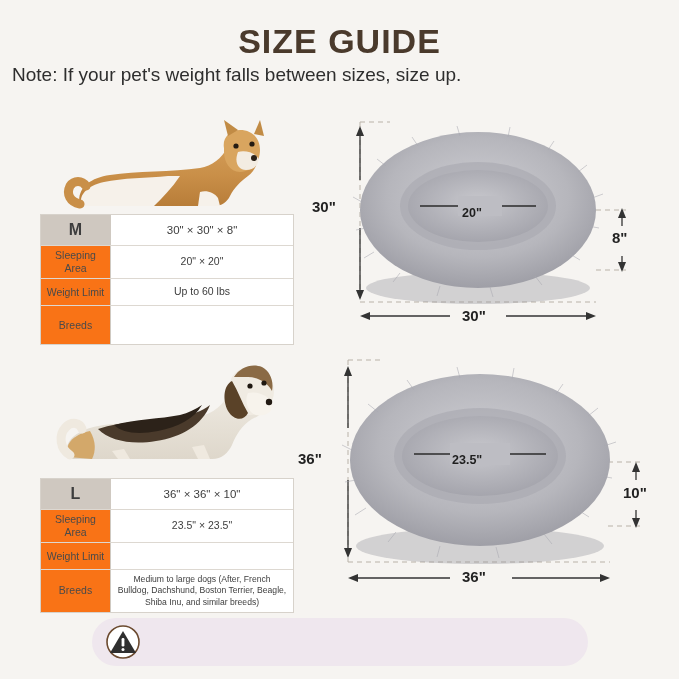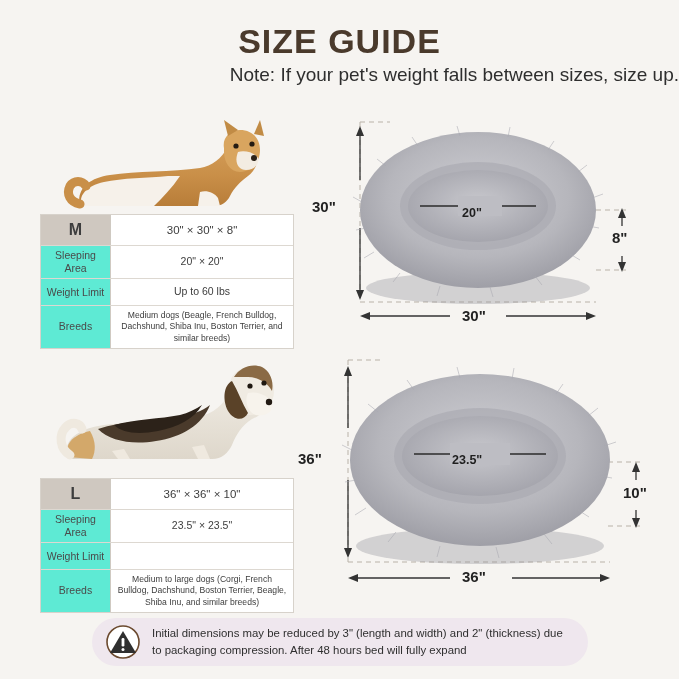--- a/index.html
+++ b/index.html
@@ -15,21 +15,21 @@
 
   
   .title{
     position:absolute;left:0;right:0;top:22px;
     text-align:center;
     font-size:34px;font-weight:bold;letter-spacing:1px;
     color:#4a3a2c;
   }
   .subtitle{
     position:absolute;left:12px;right:0;top:64px;
-    text-align:right;
+    text-align:left;
     font-size:19px;color:#2e2e2e;
   }
 
   
   .dog{position:absolute;}
   .dog svg{display:block;}
 
   
   .spec-table{
     position:absolute;
@@ -40,21 +40,21 @@
     border-collapse:collapse;
   }
   .spec-table .row{
     display:flex;
     border-bottom:1px solid #ddd8d1;
     min-height:26px;
   }
   .spec-table .row:last-child{border-bottom:none;}
   .spec-table .cell-label{
     width:70px;
-    background:#5eead4;
+    background:#f97316;
     display:flex;align-items:center;justify-content:center;
     text-align:center;
     color:#4a4a4a;
     border-right:1px solid #cfc9c1;
     padding:3px 2px;
     box-sizing:border-box;
     line-height:1.25;
   }
   .spec-table .row.size-row{min-height:30px;}
   .spec-table .row.size-row .cell-label{
@@ -150,21 +150,20 @@
     <div class="row">
       <div class="cell-label">Sleeping Area</div>
       <div class="cell-value">20" × 20"</div>
     </div>
     <div class="row">
       <div class="cell-label">Weight Limit</div>
       <div class="cell-value">Up to 60 lbs</div>
     </div>
     <div class="row breeds-row">
       <div class="cell-label">Breeds</div>
-      <div class="cell-value">Medium dogs (Beagle, French Bulldog, Dachshund, Shiba Inu, Boston Terrier, and similar breeds)</div>
     </div>
   </div>
 
   <div class="bed-wrap" style="left:330px;top:110px;width:330px;height:225px;">
     <svg width="330" height="225" viewBox="0 0 330 225">
       <defs>
         <radialGradient id="fur1" cx="50%" cy="42%" r="62%">
           <stop offset="0%" stop-color="#cfcfd4"></stop>
           <stop offset="62%" stop-color="#b6b6bc"></stop>
           <stop offset="100%" stop-color="#9a9aa2"></stop>
@@ -273,21 +272,21 @@
     </div>
     <div class="row">
       <div class="cell-label">Sleeping Area</div>
       <div class="cell-value">23.5" × 23.5"</div>
     </div>
     <div class="row">
       <div class="cell-label">Weight Limit</div>
     </div>
     <div class="row breeds-row">
       <div class="cell-label">Breeds</div>
-      <div class="cell-value">Medium to large dogs (Corgi, French Bulldog, Dachshund, Boston Terrier, Beagle, Shiba Inu, and similar breeds)</div>
+      <div class="cell-value">Medium to large dogs (After, French Bulldog, Dachshund, Boston Terrier, Beagle, Shiba Inu, and similar breeds)</div>
     </div>
   </div>
 
   <div class="bed-wrap" style="left:320px;top:350px;width:345px;height:250px;">
     <svg width="345" height="250" viewBox="0 0 345 250">
       <defs>
         <radialGradient id="fur2" cx="50%" cy="42%" r="62%">
           <stop offset="0%" stop-color="#cfcfd4"></stop>
           <stop offset="62%" stop-color="#b6b6bc"></stop>
           <stop offset="100%" stop-color="#9a9aa2"></stop>
@@ -348,16 +347,15 @@
 
   <div class="footer">
     <div class="warn-icon">
       <svg width="34" height="34" viewBox="0 0 34 34">
         <circle cx="17" cy="17" r="16" fill="#ffffff" stroke="#6b4a2f" stroke-width="1.6"></circle>
         <path d="M17 6 L30 28 L4 28 Z" fill="#2f2f2f"></path>
         <rect x="15.6" y="13" width="2.8" height="8.5" rx="1.2" fill="#ffffff"></rect>
         <circle cx="17" cy="24.4" r="1.5" fill="#ffffff"></circle>
       </svg>
     </div>
-    <div class="footer-text">Initial dimensions may be reduced by 3" (length and width) and 2" (thickness) due to packaging compression. After 48 hours bed will fully expand</div>
   </div>
 
 </div>
 
 </body></html>

